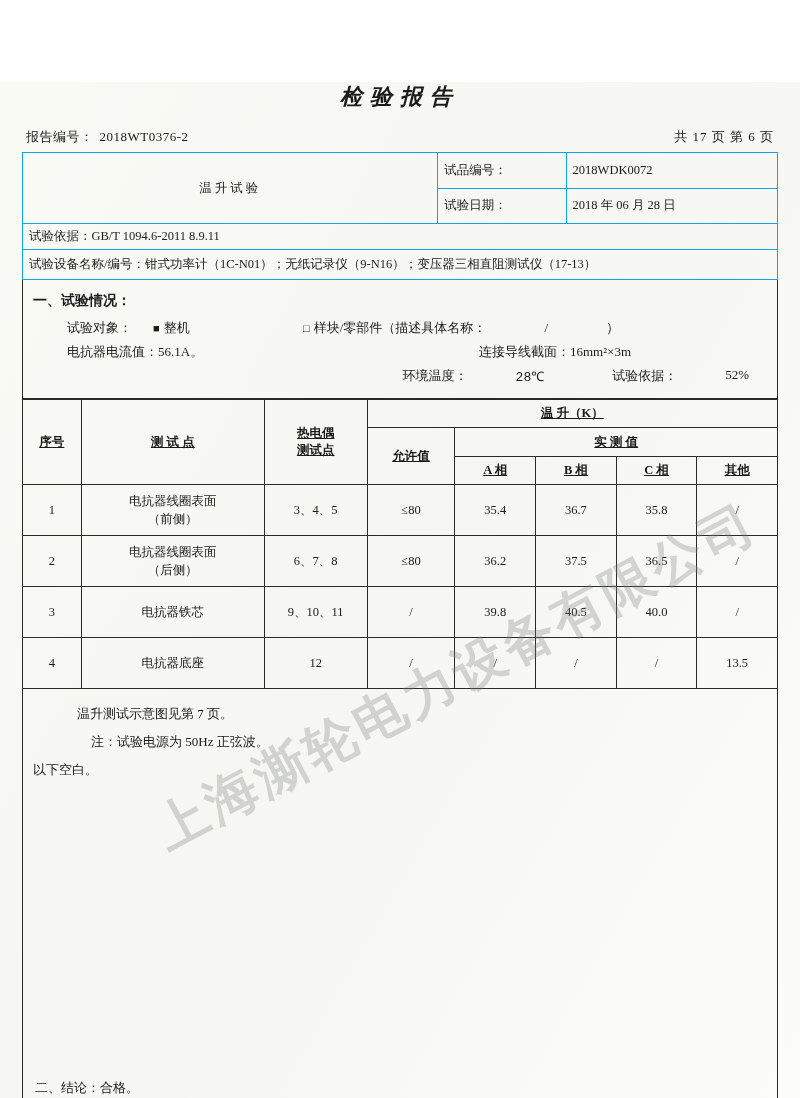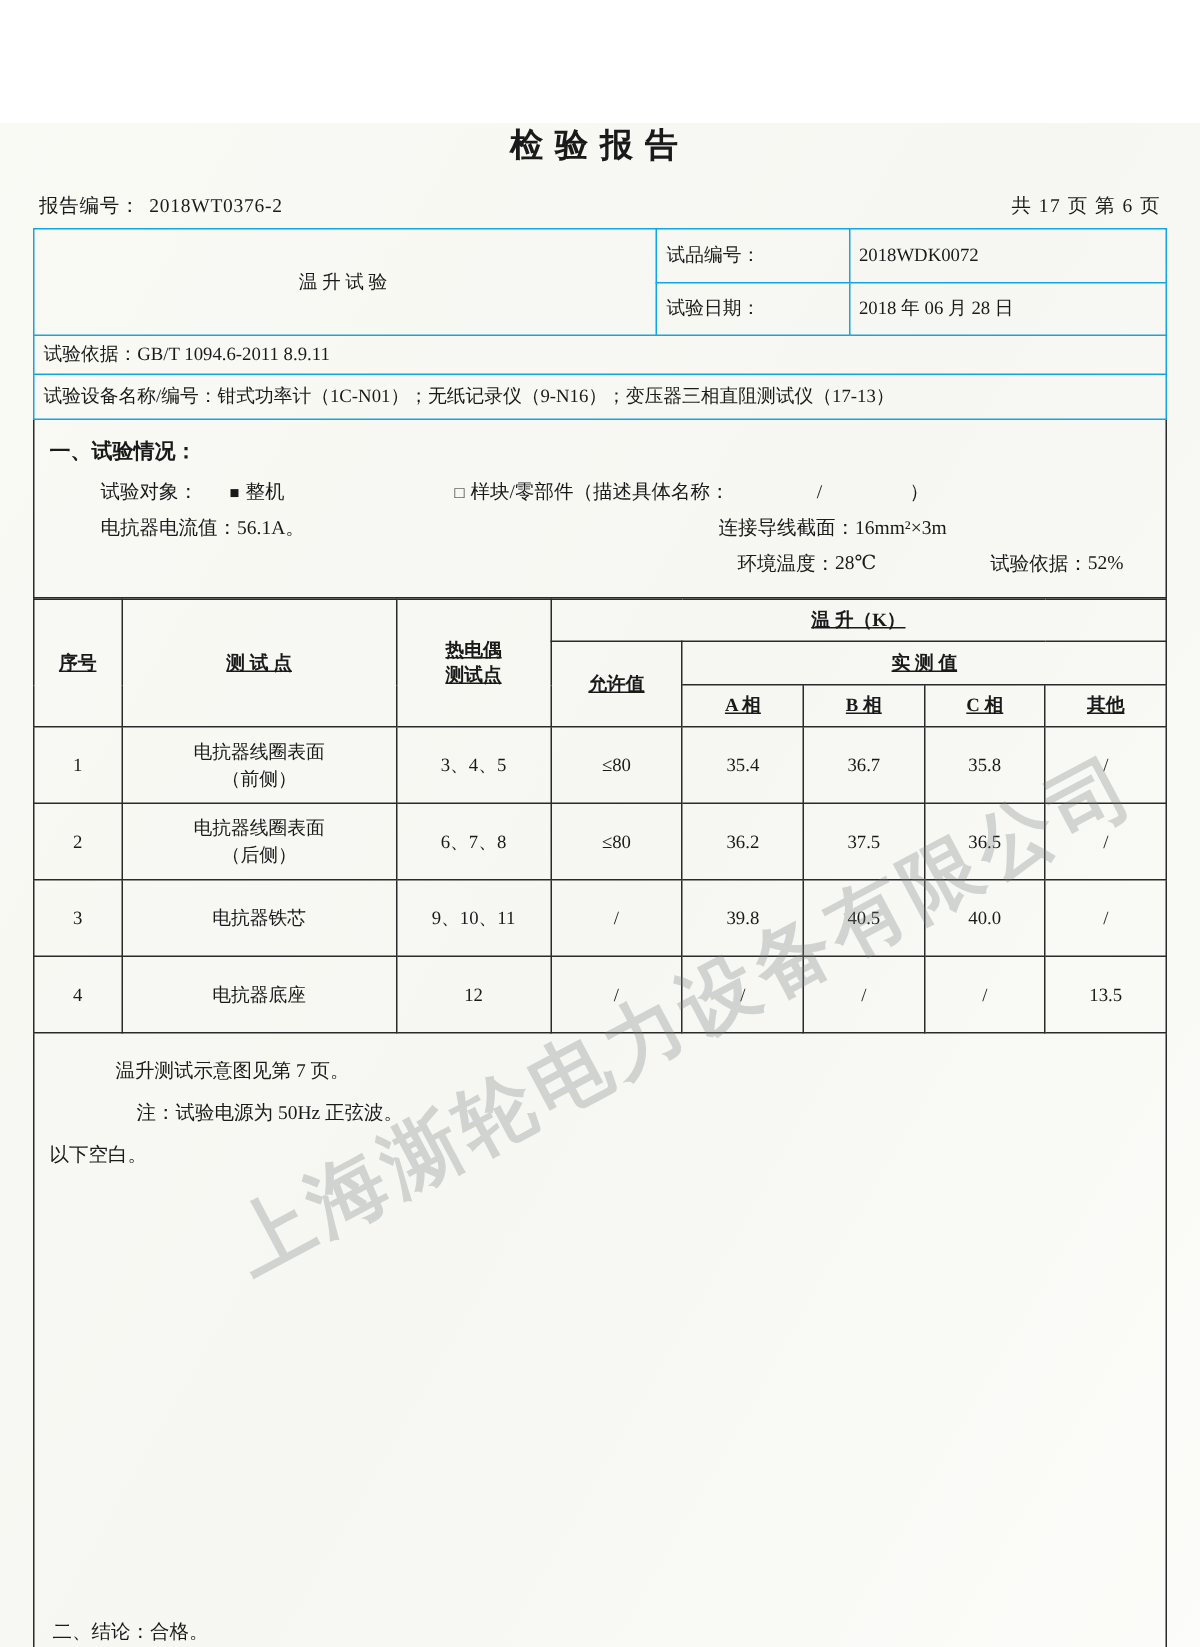--- a/index.html
+++ b/index.html
@@ -36,20 +36,21 @@
     z-index: 2;
     padding: 0 22px;
   }
   .doc-title {
     text-align: center;
     font-size: 22px;
     font-weight: bold;
     letter-spacing: 8px;
     margin-top: 82px;
     font-family: "Liberation Serif", "DejaVu Serif", serif;
+    font-style: italic;
   }
   .header-row {
     display: flex;
     justify-content: space-between;
     align-items: flex-end;
     margin-top: 16px;
     font-size: 13px;
     padding: 0 4px;
   }
   .header-left { letter-spacing: 0.5px; }
@@ -205,23 +206,23 @@
 
       <div class="cond-row" style="display:flex;justify-content:space-between;padding-right:20px;">
         <div>
           <span>电抗器电流值：</span><span>56.1A。</span>
         </div>
         <div style="width:270px;">
           <span>连接导线截面：</span><span>16mm²×3m</span>
         </div>
       </div>
 
-      <div class="cond-row" style="padding-left:0;justify-content:flex-end;padding-right:20px;">
+      <div class="cond-row" style="padding-left:0;justify-content:flex-end;padding-right:20px;gap:48px;">
         <span>环境温度：</span>
-          <span style="margin-right:76px;">28℃</span>
+          <span style="margin-right:20px;font-family:Liberation Mono, monospace;">28℃</span>
         <span>试验依据：</span>
           <span>52%</span>
       </div>
     </div>
 
     <table class="data">
       <colgroup>
         <col style="width:8%">
         <col style="width:25%">
         <col style="width:14%">

